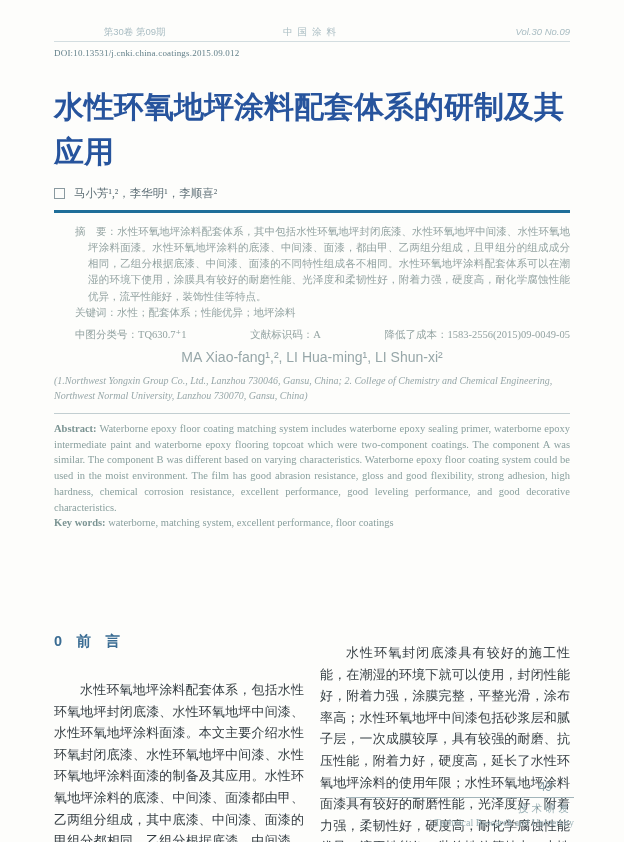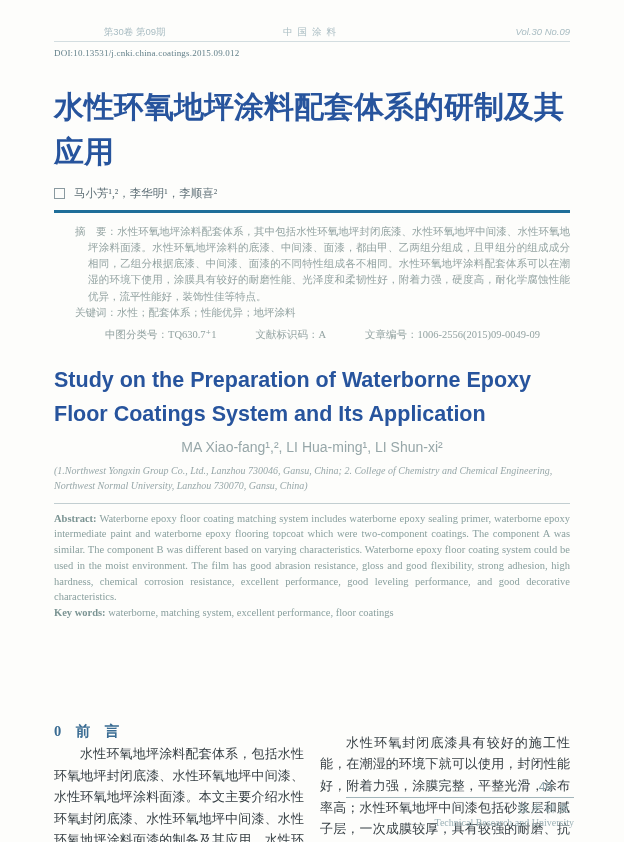--- a/index.html
+++ b/index.html
@@ -23,37 +23,37 @@
   .authors-row{margin:12px 54px 0;display:flex;align-items:center;gap:9px;color:#5f7077;font-size:11.5px;}
   .author-marker{width:9px;height:9px;border:1.2px solid #8a9aa0;display:inline-block;flex:0 0 auto;}
   .affil-cn{margin:5px 54px 0 68px;color:#5f7077;font-size:10.5px;}
 
   .teal-rule{margin:9px 54px 0;height:2.5px;background:#1f6e99;}
 
   
   .abstract-cn{margin:11px 54px 0;padding-left:34px;text-indent:-13px;color:#93a3a2;
     font-size:10.5px;line-height:1.55;text-align:justify;}
   .keywords-cn{margin:1px 54px 0;padding-left:21px;color:#93a3a2;font-size:10.5px;}
-  .class-line{margin:8px 84px 0;padding-left:21px;display:flex;justify-content:space-between;
+  .class-line{margin:8px 54px 0;padding-left:21px;display:flex;justify-content:space-between;
     color:#93a3a2;font-size:10.5px;}
 
   
   .title-en{margin:21px 54px 0;font-family:"Liberation Sans","DejaVu Sans",sans-serif;
     font-weight:bold;font-size:21.5px;line-height:1.6;color:#27549d;}
   .authors-en{margin:7px 54px 0;color:#97a7a9;font-size:14px;font-family:"Liberation Sans",sans-serif;text-align:center;}
   .affil-en{margin:8px 54px 0;color:#97a7a9;font-size:10px;font-style:italic;line-height:1.55;}
   .gray-rule{margin:9px 54px 0;border-top:1px solid #c2ced1;}
   .abstract-en{margin:7px 54px 0;color:#8aa09f;font-size:10.5px;line-height:1.5;text-align:justify;}
   .abstract-en b,.keywords-en b{color:#7b9493;font-weight:bold;}
   .keywords-en{margin:0 54px 0;color:#8aa09f;font-size:10.5px;line-height:1.5;}
 
   
   .columns{margin:98px 54px 0;display:flex;gap:16px;}
   .col{width:50%;color:#353e43;font-size:13px;line-height:1.66;text-align:justify;}
-  .section-heading{margin:0 0 0;font-family:Liberation Serif, serif;
+  .section-heading{margin:0 0 26px;font-family:Liberation Sans, sans-serif;
     font-weight:bold;font-size:14.5px;color:#3a6c93;}
   .body-para{margin:0;text-indent:2em;}
   .col-right{padding-top:13px;box-sizing:border-box;}
 
   
   .footer{position:absolute;right:50px;bottom:14px;width:228px;text-align:right;
     font-family:"Liberation Sans","DejaVu Sans",sans-serif;}
   .page-num{color:#8aa0a8;font-size:12px;margin:0 22px 3px 0;}
   .footer-rule{border-top:1px solid #a2b5ba;margin-bottom:4px;}
   .footer-cn{color:#9ab0b5;font-size:10.5px;letter-spacing:3px;margin-right:2px;}
@@ -82,24 +82,23 @@
   </div>
 
   <div class="teal-rule"></div>
 
   <p class="abstract-cn"><span>摘　要：</span><span>水性环氧地坪涂料配套体系，其中包括水性环氧地坪封闭底漆、水性环氧地坪中间漆、水性环氧地坪涂料面漆。水性环氧地坪涂料的底漆、中间漆、面漆，都由甲、乙两组分组成，且甲组分的组成成分相同，乙组分根据底漆、中间漆、面漆的不同特性组成各不相同。水性环氧地坪涂料配套体系可以在潮湿的环境下使用，涂膜具有较好的耐磨性能、光泽度和柔韧性好，附着力强，硬度高，耐化学腐蚀性能优异，流平性能好，装饰性佳等特点。</span></p>
   <p class="keywords-cn"><span>关键词：</span><span>水性；配套体系；性能优异；地坪涂料</span></p>
 
   <div class="class-line">
     <span><span>中图分类号：</span><span>TQ630.7⁺1</span></span>
     <span><span>文献标识码：</span><span>A</span></span>
-    <span><span>文章编号：</span><span>1006-2556(2015)09-0049-09</span></span>
+    <span><span>降低了成本：</span><span>1583-2556(2015)09-0049-05</span></span>
   </div>
 
-  <h2 class="title-en">Study on the Preparation of Waterborne Epoxy Floor Coatings System and Its Application</h2>
   <div class="authors-en">MA Xiao-fang¹,², LI Hua-ming¹, LI Shun-xi²</div>
   <div class="affil-en">(1.Northwest Yongxin Group Co., Ltd., Lanzhou 730046, Gansu, China; 2. College of Chemistry and Chemical Engineering, Northwest Normal University, Lanzhou 730070, Gansu, China)</div>
   <div class="gray-rule"></div>
 
   <p class="abstract-en"><b>Abstract:</b> <span>Waterborne epoxy floor coating matching system includes waterborne epoxy sealing primer, waterborne epoxy intermediate paint and waterborne epoxy flooring topcoat which were two-component coatings. The component A was similar. The component B was different based on varying characteristics. Waterborne epoxy floor coating system could be used in the moist environment. The film has good abrasion resistance, gloss and good flexibility, strong adhesion, high hardness, chemical corrosion resistance, excellent performance, good leveling performance, and good decorative characteristics.</span></p>
   <p class="keywords-en"><b>Key words:</b> <span>waterborne, matching system, excellent performance, floor coatings</span></p>
 
   <div class="columns">
     <div class="col col-left">
       <h3 class="section-heading">0　前　言</h3>

